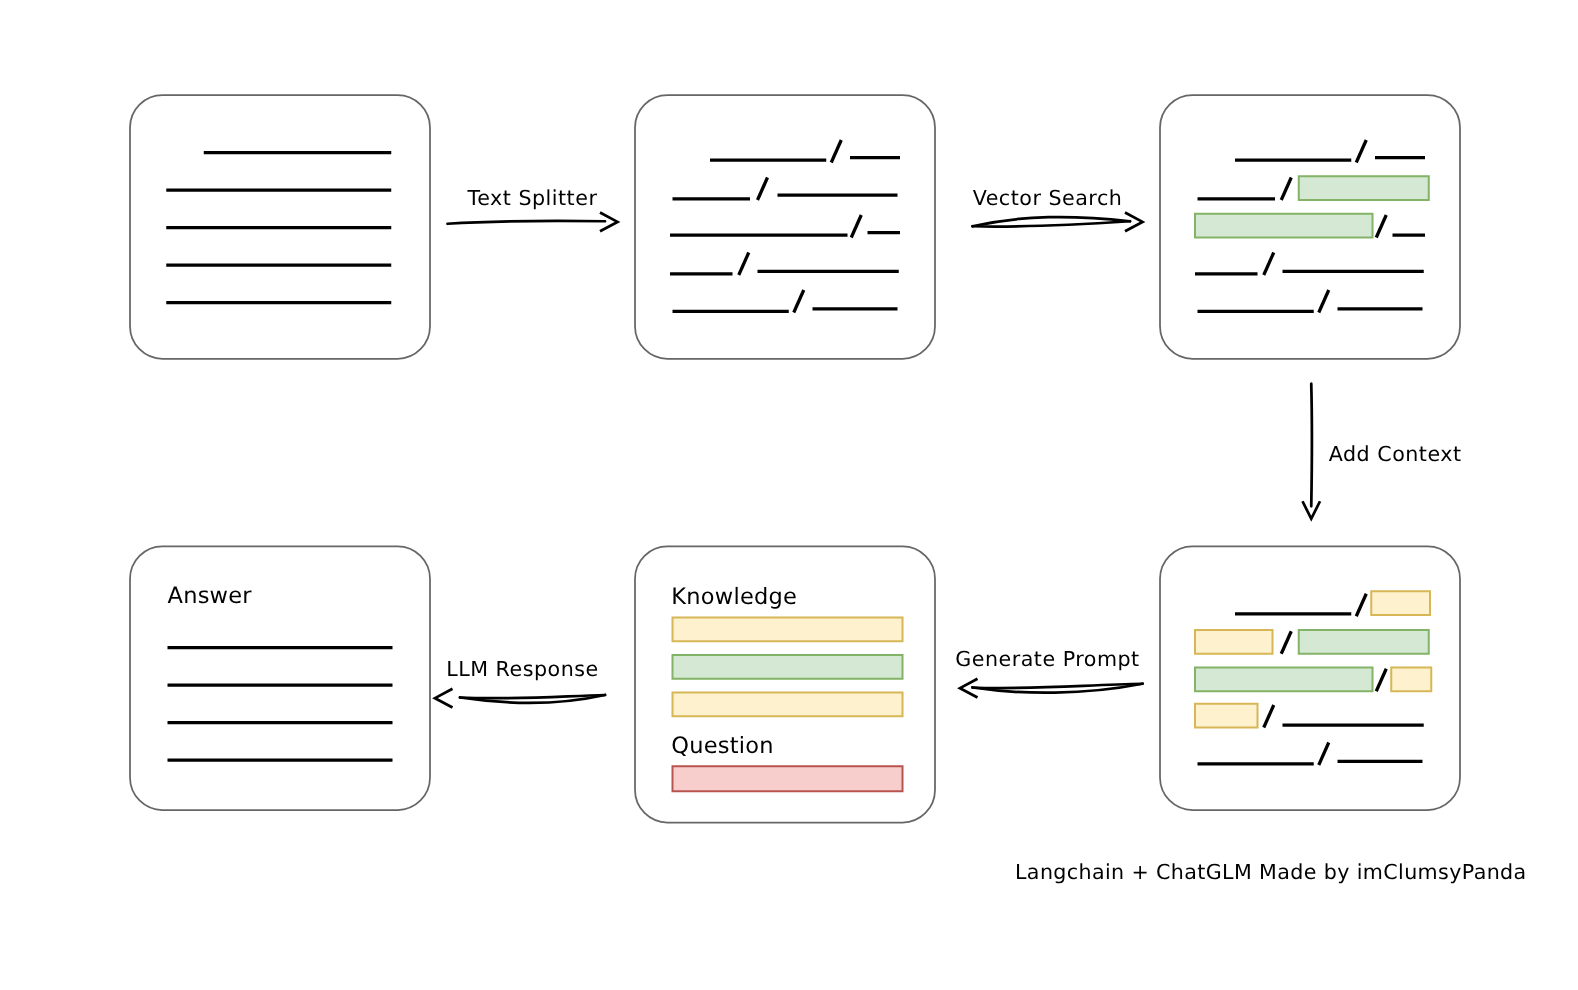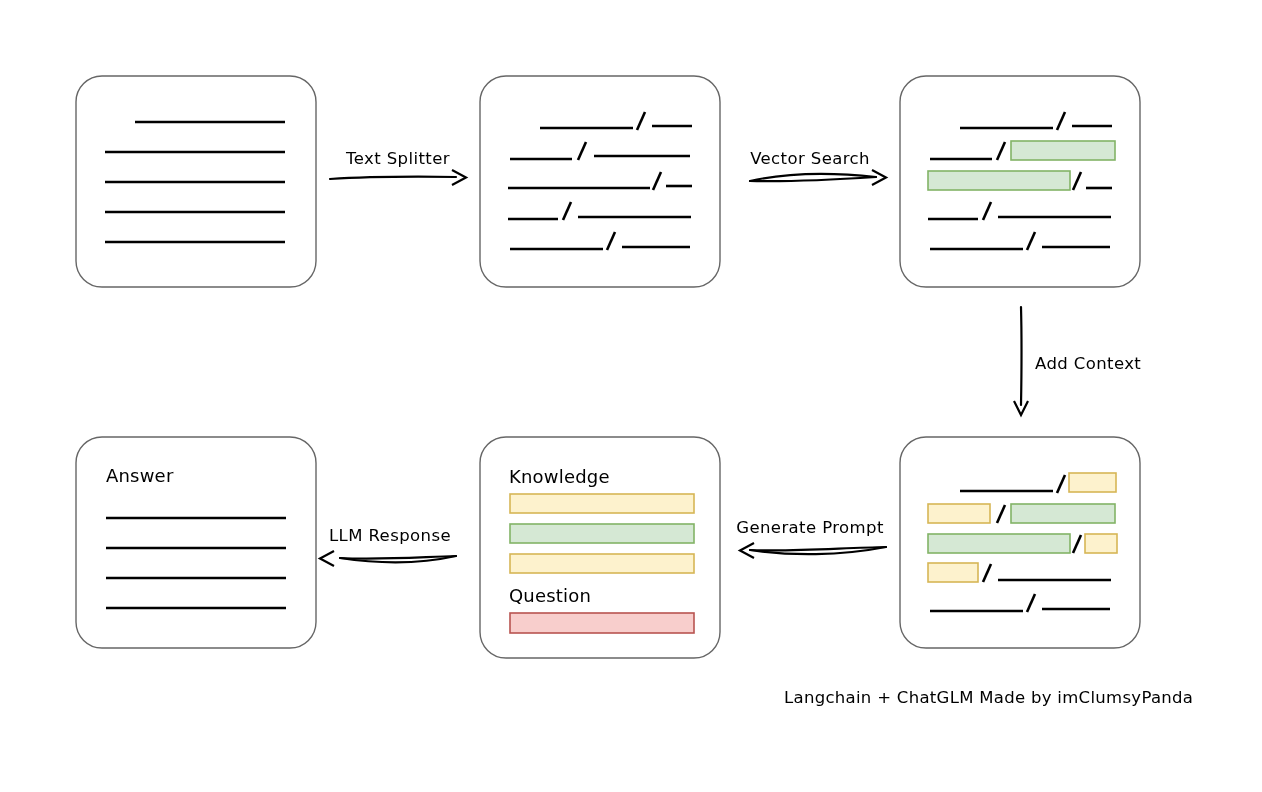--- a/index.html
+++ b/index.html
@@ -10,20 +10,21 @@
   body {
     width: 1262px;
     height: 792px;
     font-family: "DejaVu Sans", sans-serif;
     overflow: hidden;
   }
   #diagram-root {
     position: relative;
     width: 1194px;
     height: 792px;
+    margin-left: 28px;
   }
   svg#flow {
     display: block;
     width: 1262px;
     height: 792px;
   }
   .box-shape {
     fill: #ffffff;
     stroke: #666666;
     stroke-width: 1.4;

